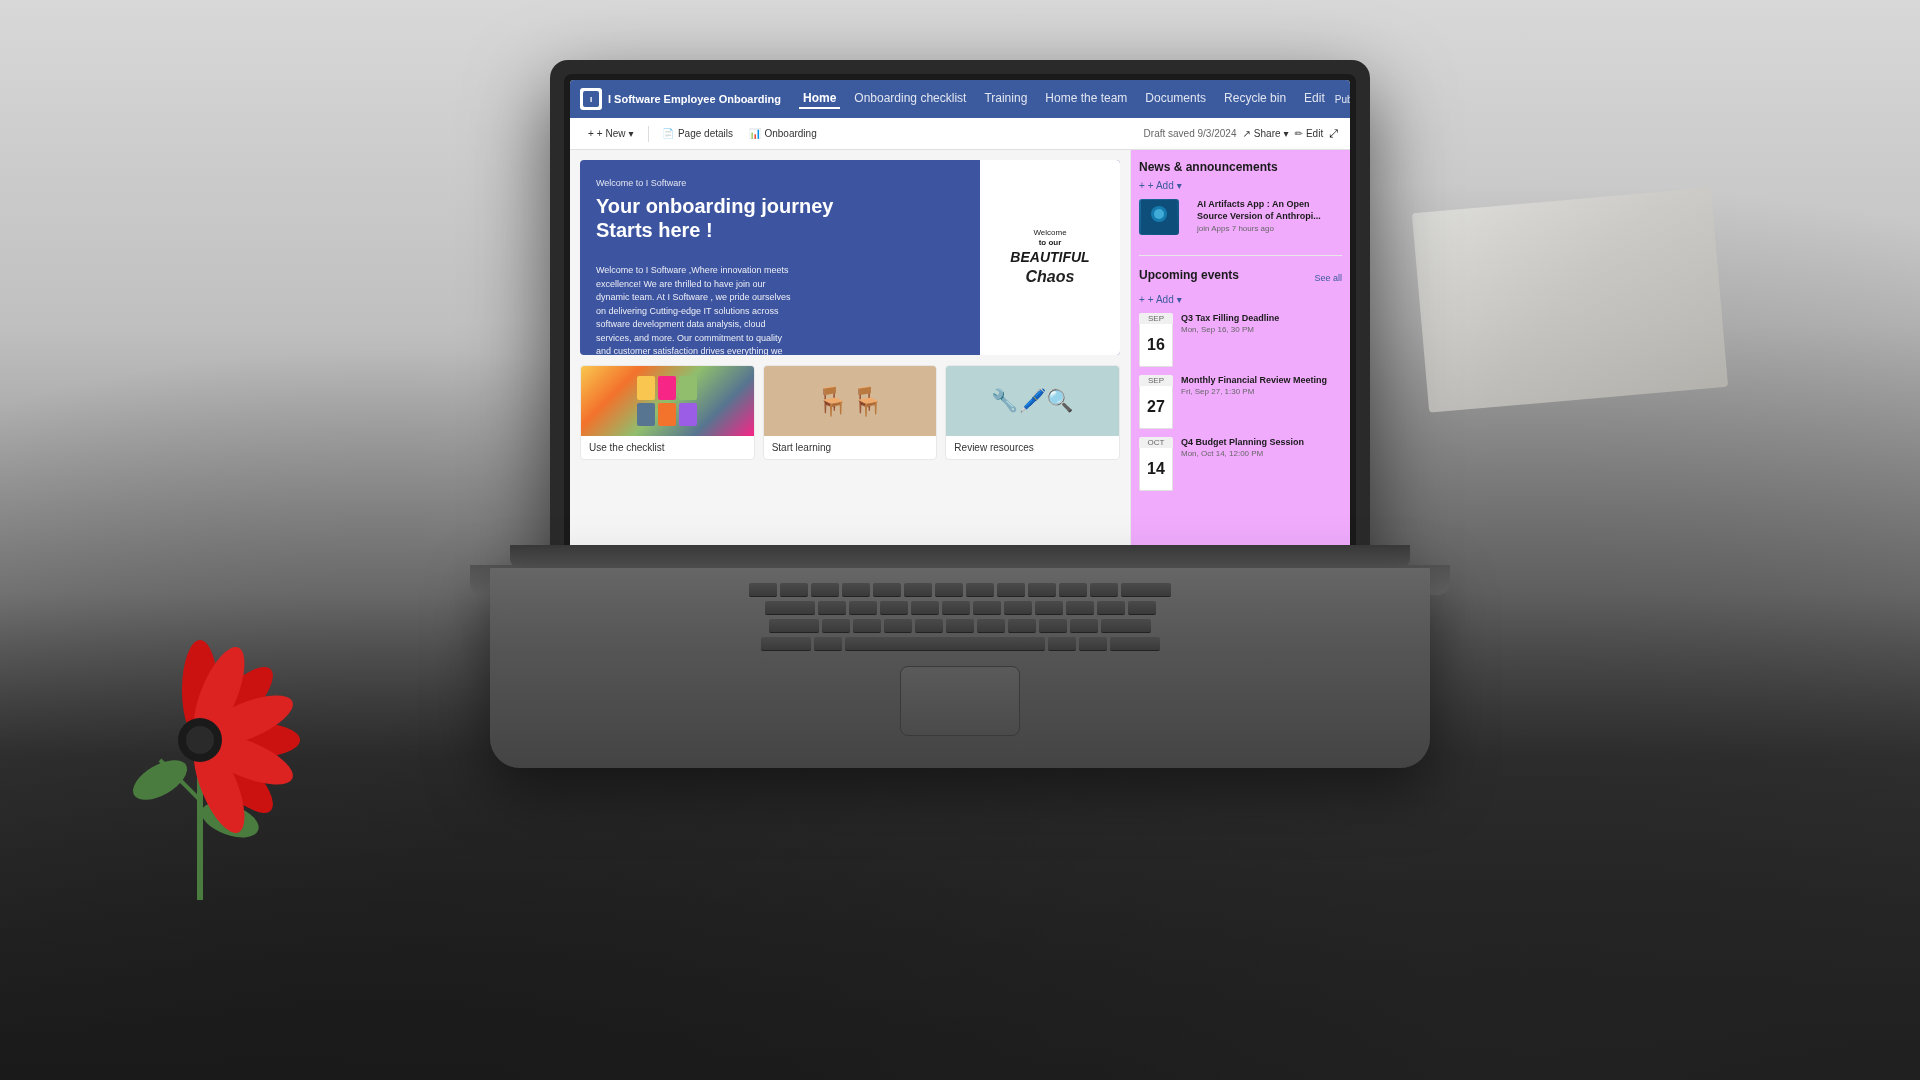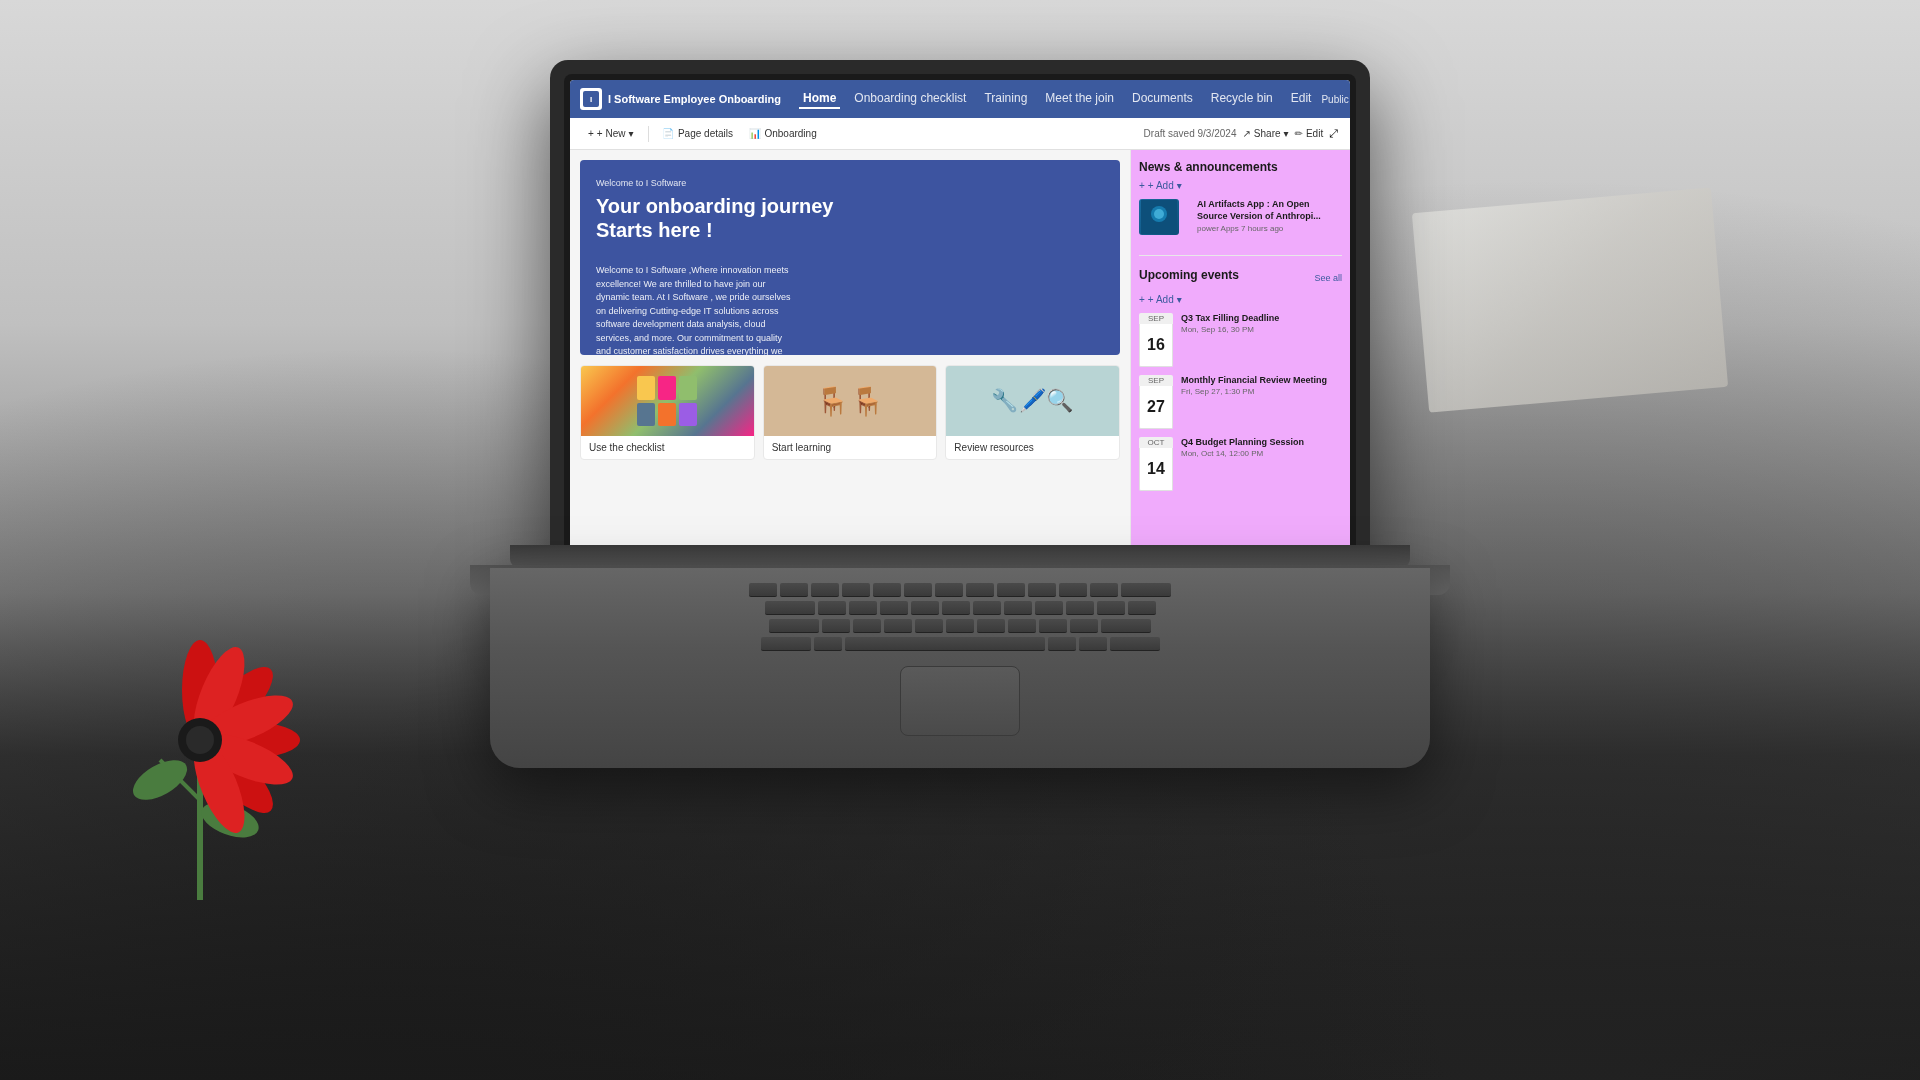--- a/index.html
+++ b/index.html
@@ -640,21 +640,21 @@
 
           <nav class="sp-nav">
             <div class="sp-nav-logo">
               <div class="sp-nav-logo-inner">I</div>
             </div>
             <span class="sp-nav-title">I Software Employee Onboarding</span>
             <div class="sp-nav-links">
               <span class="sp-nav-link active">Home</span>
               <span class="sp-nav-link">Onboarding checklist</span>
               <span class="sp-nav-link">Training</span>
-              <span class="sp-nav-link">Meet the join</span>
+              <span class="sp-nav-link">Home the team</span>
               <span class="sp-nav-link">Documents</span>
               <span class="sp-nav-link">Recycle bin</span>
               <span class="sp-nav-link">Edit</span>
             </div>
             <div class="sp-nav-right">
               <span class="sp-nav-right-item">Public group</span>
               <span class="sp-nav-right-item">
                 <span>★</span>
                 <span>Following</span>
               </span>
@@ -702,20 +702,30 @@
 
               <div class="hero-banner">
                 <div class="hero-text">
                   <div class="hero-welcome">Welcome to I Software</div>
                   <div class="hero-title">
                     <span>Your onboarding journey</span><br>
                     <span>Starts here !</span>
                   </div>
                   <div class="hero-desc">Welcome to I Software ,Where innovation meets excellence! We are thrilled to have join our dynamic team. At I Software , we pride ourselves on delivering Cutting-edge IT solutions across software development data analysis, cloud services, and more. Our commitment to quality and customer satisfaction drives everything we do.</div>
                 </div>
+                <div class="hero-image">
+                  <div class="hero-image-inner">
+                    <div class="welcome-text-art">
+                      <div class="wt-welcome">Welcome</div>
+                      <div class="wt-to">to our</div>
+                      <div class="wt-beautiful">BEAUTIFUL</div>
+                      <div class="wt-chaos">Chaos</div>
+                    </div>
+                  </div>
+                </div>
               </div>
 
               <div class="action-cards">
 
                 <div class="action-card">
                   <div class="action-card-img">
                     <div class="checklist-img">
                       <div class="checklist-shape">
                         <div class="cs-block cs-yellow"></div>
                         <div class="cs-block cs-pink"></div>
@@ -764,21 +774,21 @@
                   <div class="news-thumbnail">
                     <svg width="36" height="34" viewBox="0 0 36 34">
                       <rect width="36" height="34" fill="#0d4f7a"></rect>
                       <circle cx="18" cy="14" r="8" fill="#1a8fc4" opacity="0.7"></circle>
                       <circle cx="18" cy="14" r="5" fill="#4ab8e0" opacity="0.8"></circle>
                     </svg>
                   </div>
                   <div class="news-content">
                     <div class="news-title">AI Artifacts App : An Open Source Version of Anthropi...</div>
                     <div class="news-meta">
-                      <span>power Apps</span>
+                      <span>join Apps</span>
                       <span> </span>
                       <span>7 hours ago</span>
                     </div>
                   </div>
                 </div>
               </div>
 
               <div class="sidebar-divider"></div>
 
               <div>

